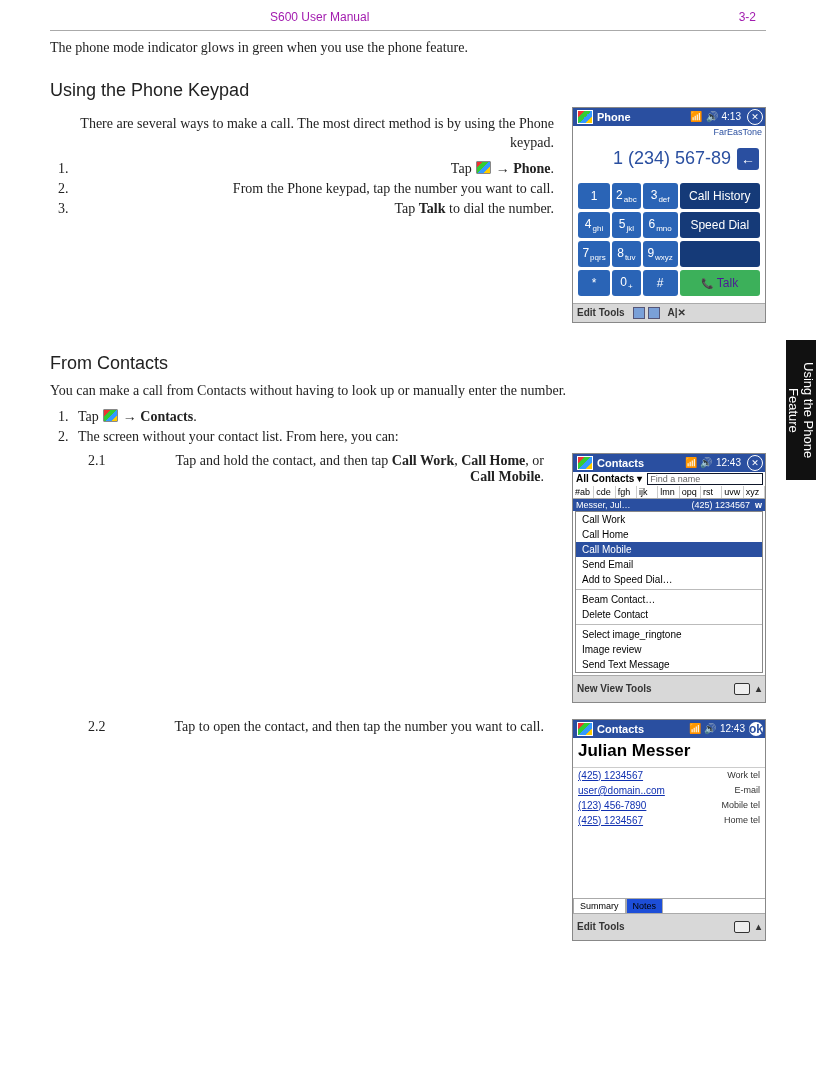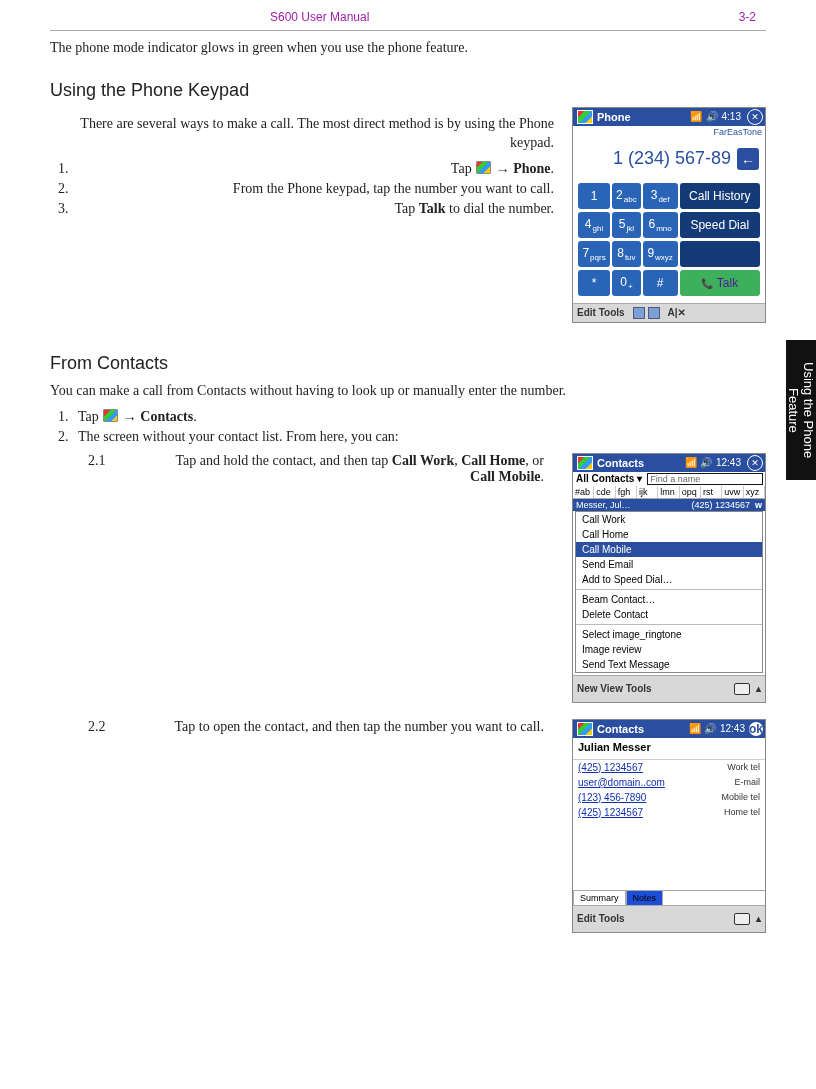--- a/index.html
+++ b/index.html
@@ -158,21 +158,21 @@
   .menu .sel { background:#2a4fa0;color:#fff;}
   .menu hr { border:none;border-top:1px solid #bbb;margin:2px 0;}
   .bottombar {
     background:#d8d8d8;border-top:1px solid #aaa;height:18px;
     display:flex;align-items:center;padding:4px 4px;gap:8px;font-size:10px;font-weight:bold;color:#333;
     justify-content:space-between;
   }
   .bottombar .kbd{ width:14px;height:10px;border:1px solid #333;background:#eee;border-radius:2px;}
 
   
-  .cname { font-weight:bold; padding:3px 5px 6px 5px; border-bottom:1px solid #ccc; font-size:11px;}
+  .cname { font-weight:bold; padding:3px 5px 6px 5px; border-bottom:1px solid #ccc; font-size:17px;}
   .crow { display:flex; justify-content:space-between; padding:2px 5px; font-size:10px;}
   .crow .v { color:#1030b0; text-decoration:underline;}
   .crow .k { color:#333; font-size:9px;}
   .tabs { display:flex; border-top:1px solid #aaa; font-size:9px;}
   .tabs div{ padding:2px 6px; border:1px solid #aaa; border-bottom:none; background:#1d4ed8; margin-top:-1px;}
   .tabs .act{ background:#fff;}
   .ok {
     width:14px;height:14px;border-radius:50%;
     background:#fff;color:#2a4fa0;font-size:12px;font-weight:bold;
     display:flex;align-items:center;justify-content:center;

